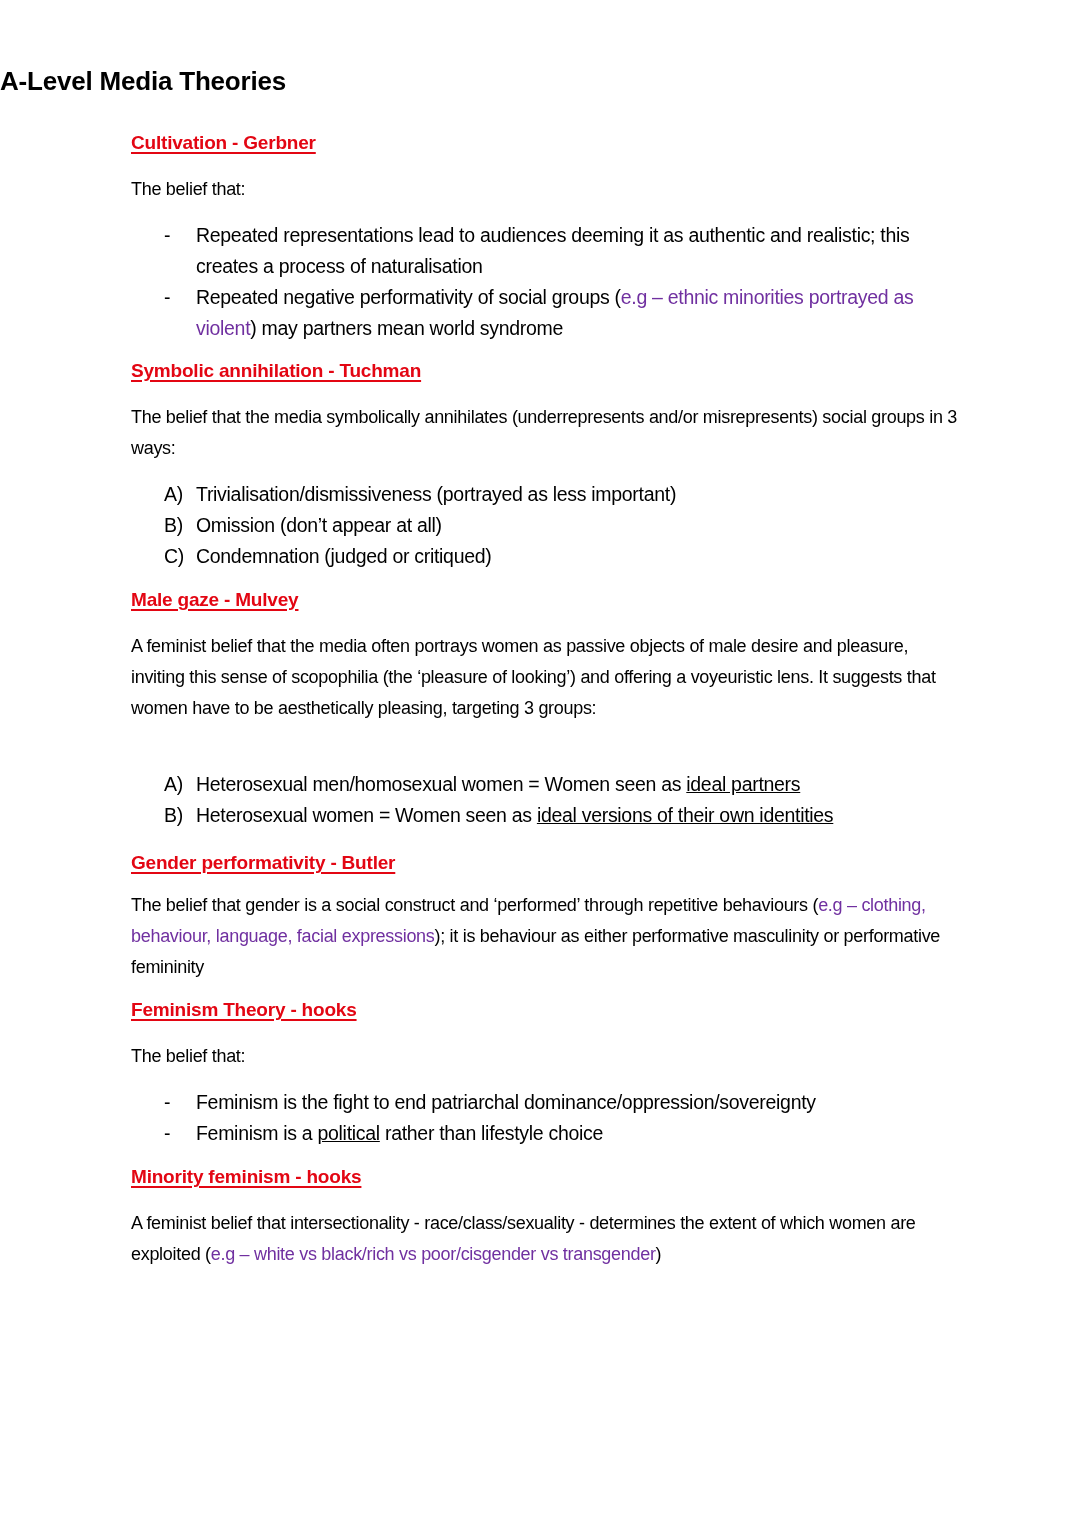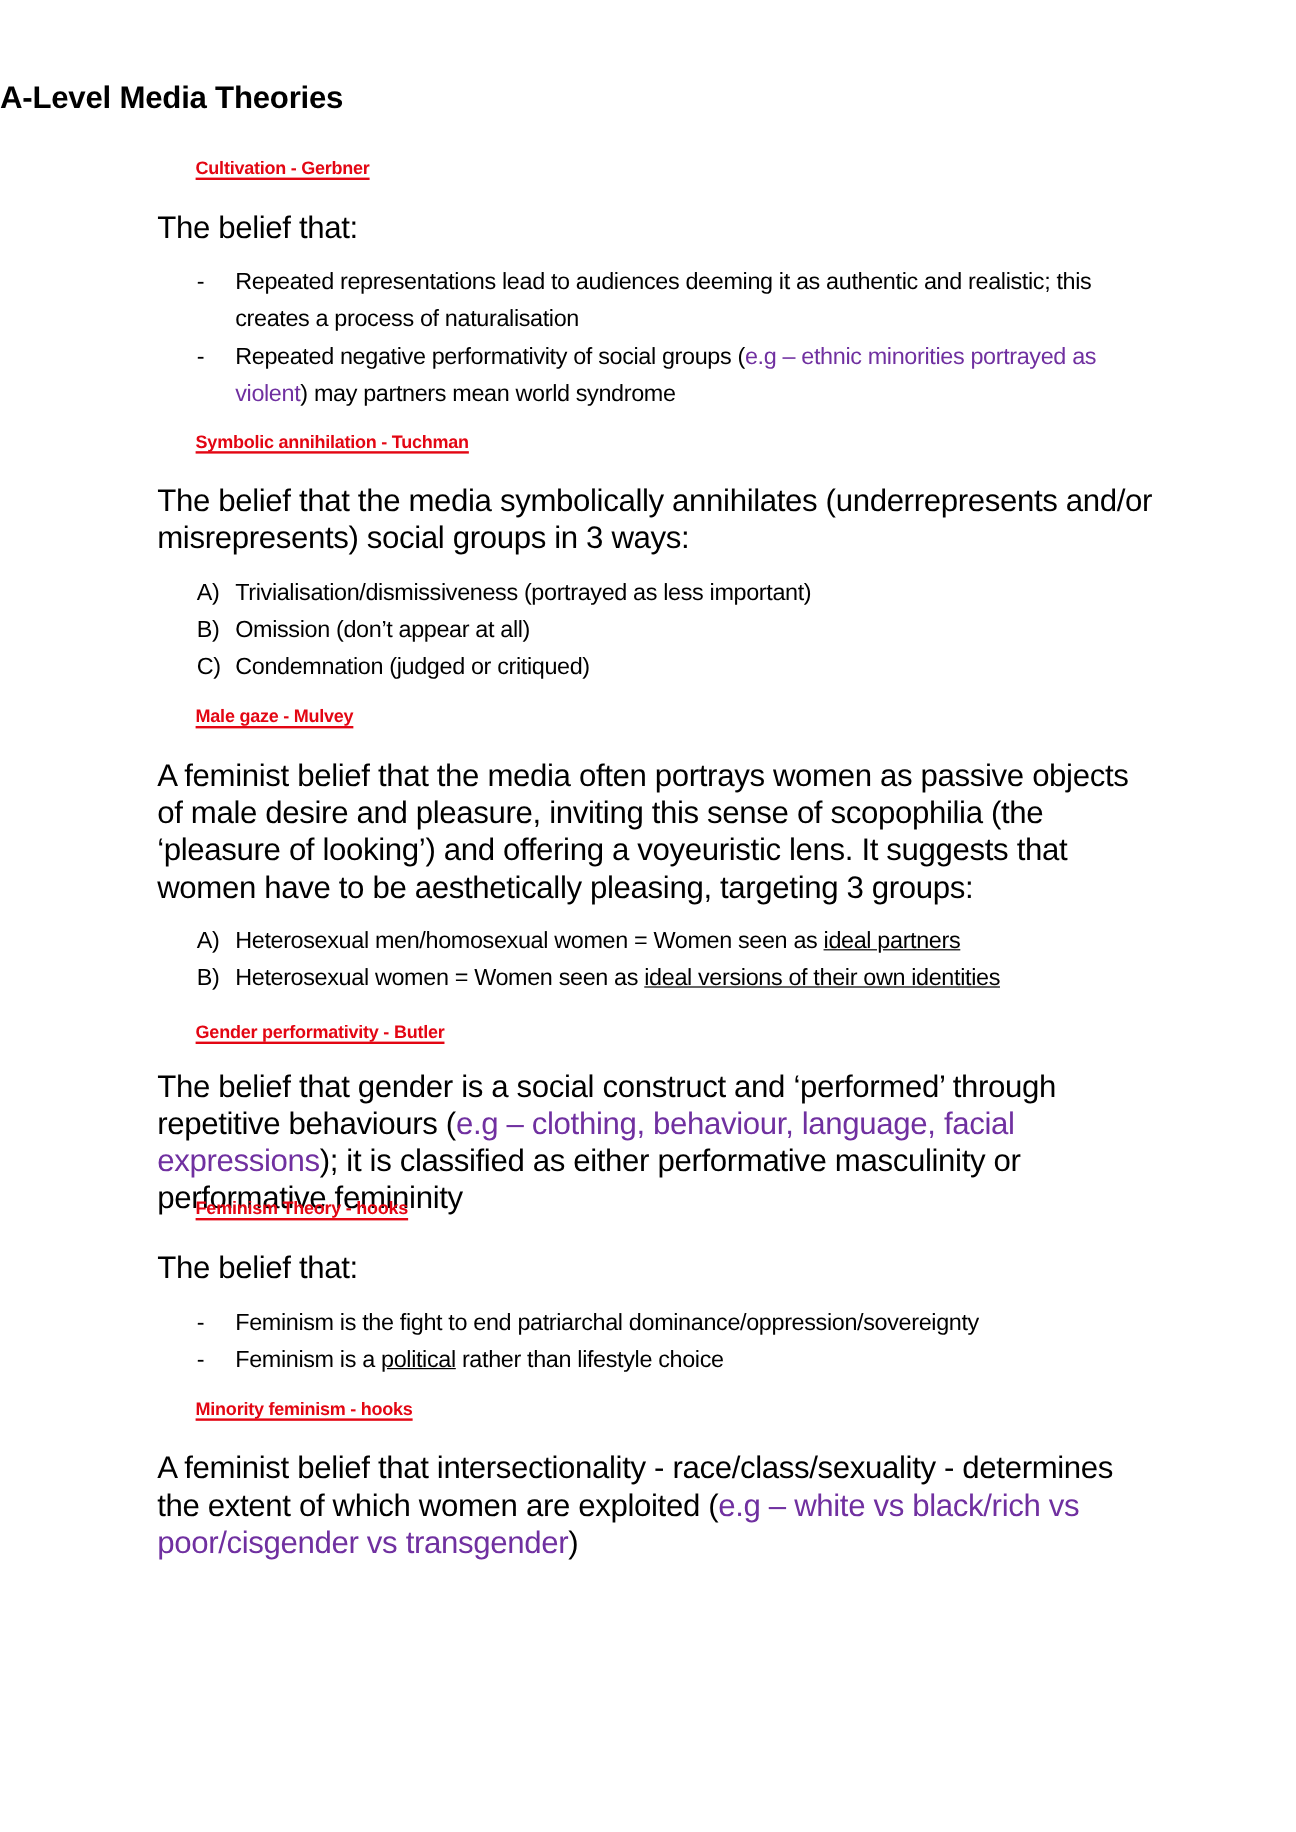--- a/index.html
+++ b/index.html
@@ -7,24 +7,24 @@
     width: 1080px; height: 1527px; position: relative; overflow: hidden;
     font-family: "Liberation Sans", "DejaVu Sans", sans-serif;
     color: #000000;
   }
   .title {
     position: absolute; left: 0; width: 1080px; top: 66px;
     text-align: left; font-weight: bold; font-size: 26px; letter-spacing: -0.2px;
   }
   .abs { position: absolute; left: 131px; width: 830px; }
   .heading {
-    color: #e30613; font-weight: bold; font-size: 15px; text-decoration: underline;
-    text-decoration-thickness: 2px; text-underline-offset: 3px; letter-spacing: -0.2px; margin-left: 32px;
+    color: #e30613; font-weight: bold; font-size: 19px; text-decoration: underline;
+    text-decoration-thickness: 2px; text-underline-offset: 3px; letter-spacing: -0.2px;
   }
-  .para { font-size: 26px; line-height: 31px; letter-spacing: -0.3px; }
+  .para { font-size: 18px; line-height: 31px; letter-spacing: -0.3px; }
   .eg { color: #7030a0; }
   .u { text-decoration: underline; text-align: center; }
   ul.dash, ol.alpha { list-style: none; margin: 0; padding: 0; }
   ul.dash li, ol.alpha li { position: relative; padding-left: 65px; font-size: 19.5px; line-height: 31px; letter-spacing: -0.3px; }
   ul.dash li .marker { position: absolute; left: 33px; top: 0; }
   ol.alpha li .marker { position: absolute; left: 33px; top: 0; }
   b { font-weight: normal; }
 </style>
 </head>
 <body>
@@ -58,21 +58,21 @@
 <div class="abs para" style="top:631px">
   <span>A feminist belief that the media often portrays women as passive objects of </span><b>male</b><span> desire and pleasure, inviting this sense of </span><b>scopophilia</b><span> (the ‘pleasure of looking’) and offering a </span><b>voyeuristic</b><span> lens. It suggests that women have to be </span><b>aesthetically pleasing</b><span>, targeting 3 groups:</span>
 </div>
 <ol class="abs alpha" style="top:769px">
   <li><span class="marker">A)</span><b>Heterosexual men/homosexual women</b><span> = Women seen as </span><b class="u">ideal partners</b></li>
   <li><span class="marker">B)</span><b>Heterosexual women</b><span> = Women seen as </span><b class="u">ideal versions of their own identities</b></li>
 </ol>
 
 <div class="abs heading" style="top:852px">Gender performativity - Butler</div>
 <div class="abs para" style="top:890px">
-  <span>The belief that gender is a social construct and </span><b>‘performed’</b><span> through repetitive behaviours (</span><span class="eg">e.g – clothing, behaviour, language, facial expressions</span><span>); it is classified as either </span><b>performative masculinity</b><span> or </span><b>performative femininity</b>
+  <span>The belief that gender is a social construct and </span><b>‘performed’</b><span> through repetitive behaviours (</span><span class="eg">e.g – clothing, behaviour, language, facial expressions</span><span>); it is behaviour as either </span><b>performative masculinity</b><span> or </span><b>performative femininity</b>
 </div>
 
 <div class="abs heading" style="top:999px">Feminism Theory - hooks</div>
 <div class="abs para" style="top:1041px">The belief that:</div>
 <ul class="abs dash" style="top:1087px">
   <li>
     <span class="marker">-</span>
     <span>Feminism is the fight to end </span><b>patriarchal dominance/oppression/sovereignty</b>
   </li>
   <li>

